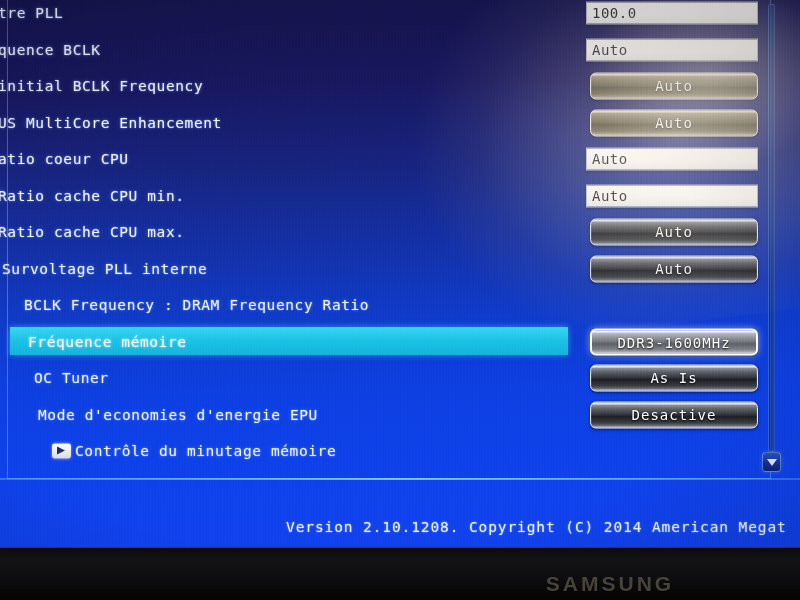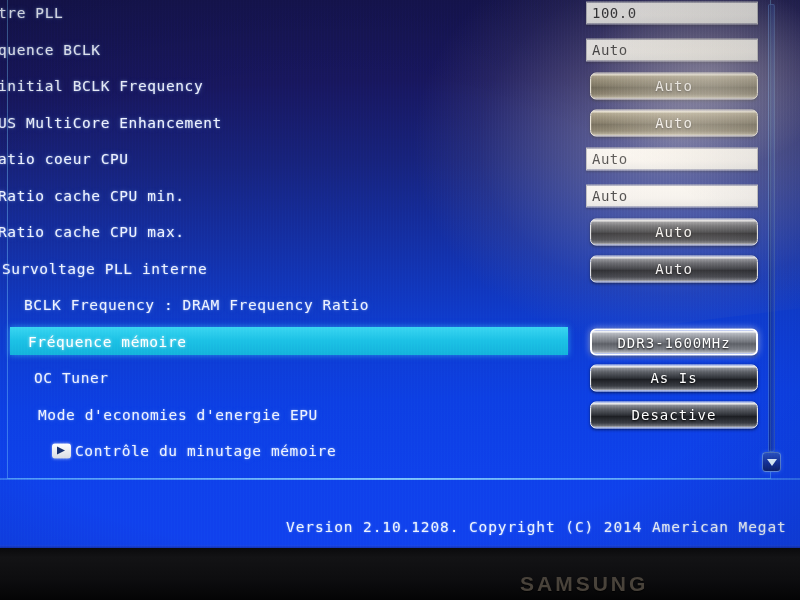--- a/index.html
+++ b/index.html
@@ -8,21 +8,21 @@
 
   #photo{position:relative;width:800px;height:600px;background:#050506;overflow:hidden;}
 
   
   #bezel{position:absolute;left:0;top:548px;width:800px;height:52px;
          background:linear-gradient(180deg,#0a0a0c 0%,#131315 18%,#0d0d0f 60%,#040405 100%);}
   #bezel-top-sheen{position:absolute;left:0;top:548px;width:800px;height:3px;
          background:linear-gradient(90deg,#0b0b22 0%,#12123a 35%,#16163f 70%,#0a0a1e 100%);opacity:.9;}
   #samsung-logo{position:absolute;left:520px;top:572px;width:180px;height:26px;
          font-family:"Liberation Sans",sans-serif;font-weight:bold;font-size:21px;
-         letter-spacing:3px;color:#5b5348;opacity:.78;
+         letter-spacing:3px;color:#5b5348;opacity:.78;text-align:center;
          text-shadow:0 1px 1px #000;}
 
   
   #screen{position:absolute;left:0;top:0;width:800px;height:550px;
       background:
         linear-gradient(178.6deg,
           #161552 0%,
           #181760 16%,
           #17237e 30%,
           #1430a6 44%,

